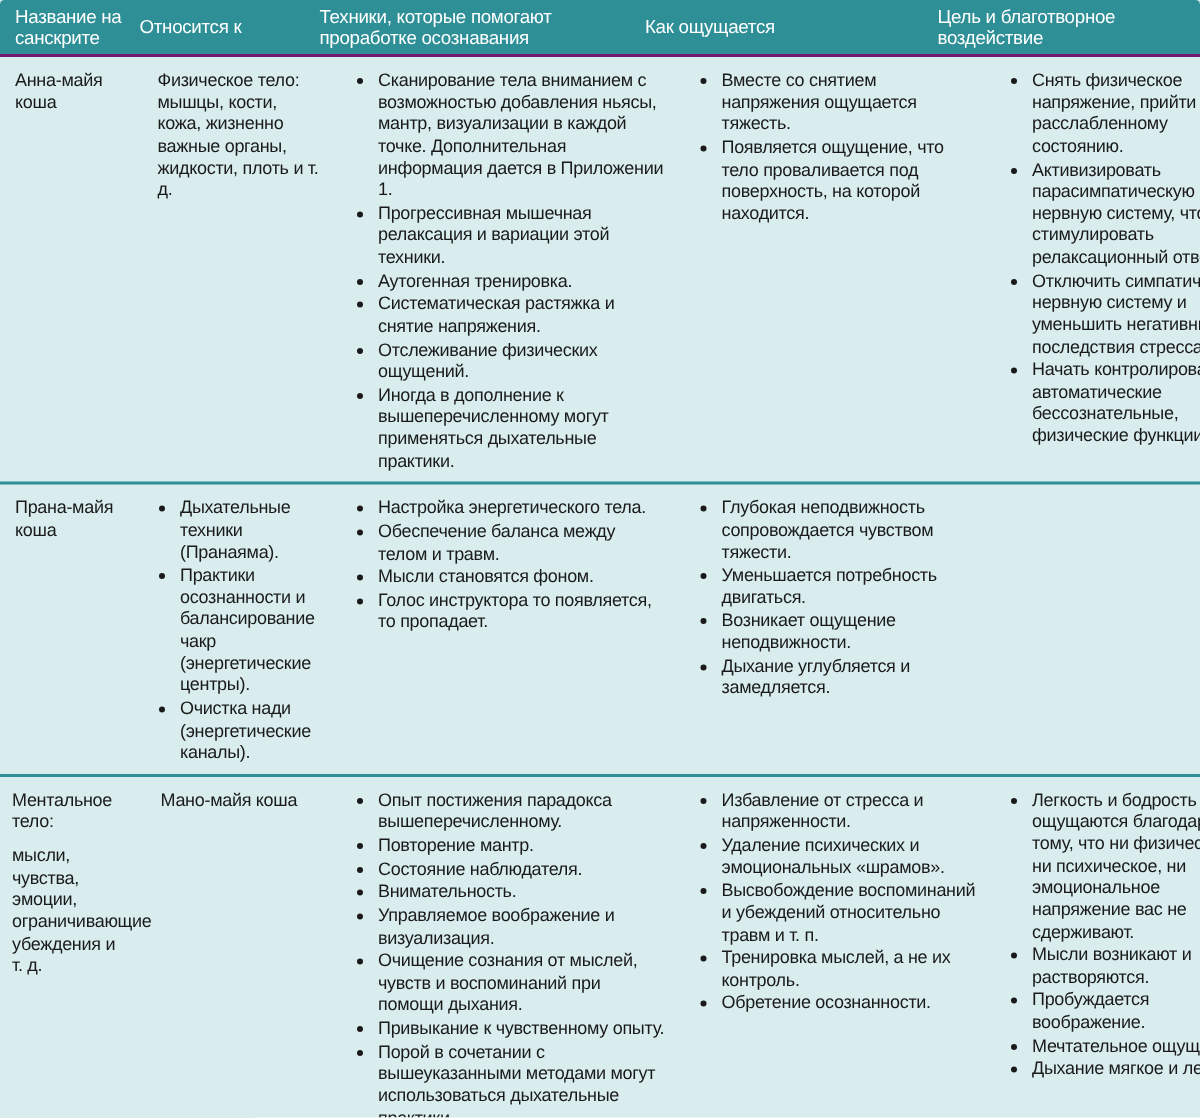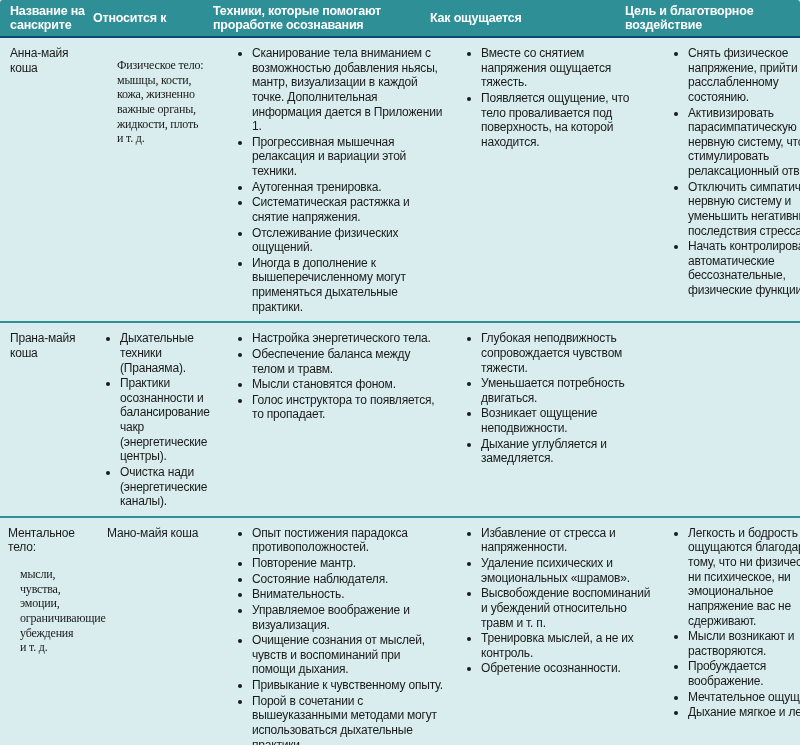--- a/index.html
+++ b/index.html
@@ -24,23 +24,23 @@
   .grid {
     display: grid;
     grid-template-columns: 85px 120px 217px 195px 175px;
     padding: 0 0 0 8px;
   }
   .header {
     background: var(--header-bg);
     color: var(--header-text);
     min-height: 38px;
     align-items: center;
-    border-bottom: 2px solid #0c4a6e;
+    border-bottom: 2px solid #701a75;
     border-radius: 3px 3px 0 0;
-    font-weight: bold;
+    font-weight: normal;
     font-size: 12.5px;
     line-height: 1.15;
     letter-spacing: -0.2px;
   }
   .hcell { padding: 4px 8px 4px 0; }
   .hcell.c1 { padding-left: 2px; }
   .row {
     border-bottom: 2px solid var(--border);
     font-size: 12px;
     line-height: 1.22;
@@ -48,21 +48,21 @@
     align-items: start;
     gap: 12px;
   }
   .row:nth-child(1) { min-height: 253px; }
   .row:nth-child(2) { min-height: 163px; }
   .row:nth-child(3) { min-height: 278px; border-bottom-width: 2px; }
   .cell { padding: 8px 9px 6px 0; }
   .name-cell { padding-left: 2px; }
   .rel-title:empty { display: none; }
   .rel-title { margin-bottom: 8px; }
-  .rel-para { margin: 12px; font-family: Liberation Serif, serif; }
+  .rel-para { margin: 0; }
   ul.bullets { margin: 0; padding-left: 15px; list-style: disc; }
   ul.bullets li { margin: 0 0 1px 0; }
   .bottom-strip { flex: 1; background: var(--body-bg); }
 </style>
 </head>
 <body>
 
 <div class="page">
   <div class="grid header">
     <div class="hcell c1">Название на санскрите</div>
@@ -132,21 +132,21 @@
   </div>
 
   <div class="grid row">
     <div class="cell relates-cell">
       <p class="rel-title">Ментальное тело:</p>
     <p class="rel-para">мысли, чувства, эмоции, ограничивающие убеждения и т. д.</p>
         </div>
     <div class="cell name-cell">Мано-майя коша</div>
     <div class="cell">
       <ul class="bullets">
-            <li>Опыт постижения парадокса противоположностей.</li>
+            <li>Опыт постижения парадокса вышеперечисленному.</li>
             <li>Повторение мантр.</li>
             <li>Состояние наблюдателя.</li>
             <li>Внимательность.</li>
             <li>Управляемое воображение и визуализация.</li>
             <li>Очищение сознания от мыслей, чувств и воспоминаний при помощи дыхания.</li>
             <li>Привыкание к чувственному опыту.</li>
             <li>Порой в сочетании с вышеуказанными методами могут использоваться дыхательные практики.</li>
           </ul>
     </div>
     <div class="cell">

